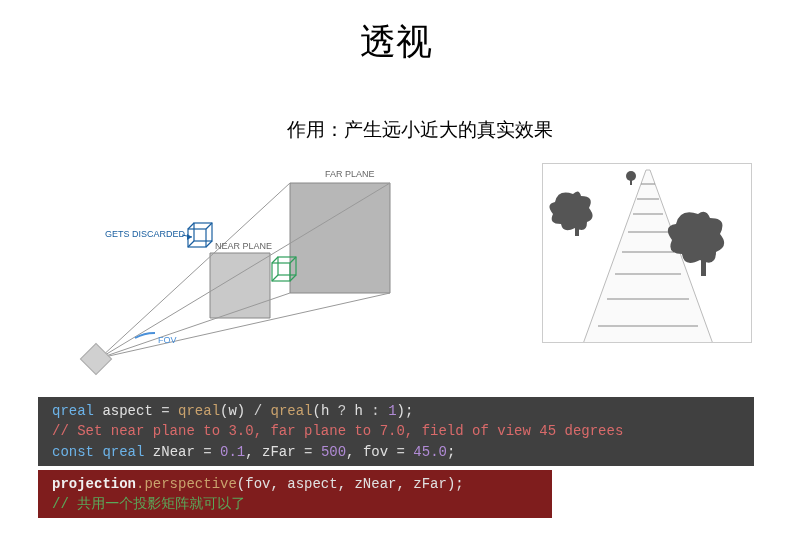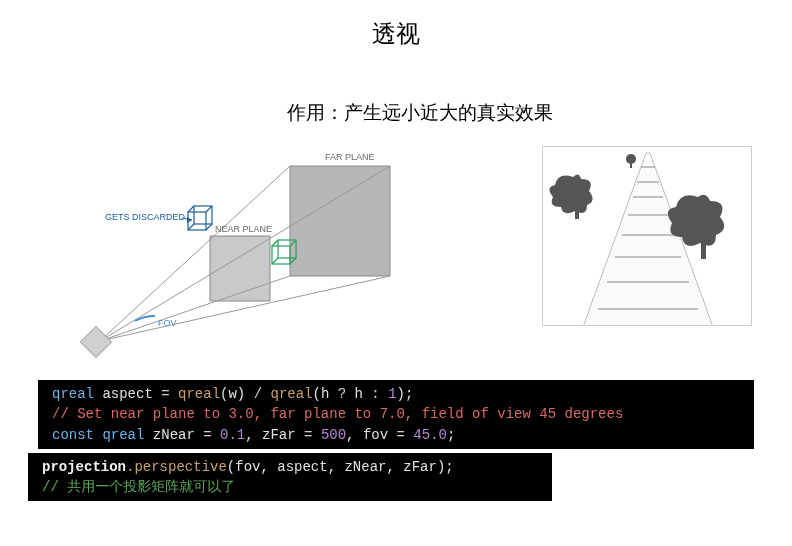--- a/index.html
+++ b/index.html
@@ -6,21 +6,21 @@
   body {
     width: 792px;
     height: 546px;
     background: #fff;
     font-family: "Microsoft YaHei", "SimSun", sans-serif;
     position: relative;
     overflow: hidden;
   }
   .title {
     text-align: center;
-    font-size: 24px;
+    font-size: 36px;
     font-weight: normal;
     padding-top: 18px;
     color: #000;
   }
   .subtitle {
     font-size: 19px;
     color: #000;
     margin: 50px 0 0 48px;
     text-align: center;
   }
@@ -46,26 +46,26 @@
     background: #fff;
   }
   .code-block {
     font-family: Consolas, "Courier New", monospace;
     font-size: 14px;
     line-height: 1.45;
     padding: 4px 14px;
     white-space: pre;
   }
   .code1 {
-    background: #000000;
+    background: #404040;
     margin: 14px 38px 0 38px;
   }
   .code2 {
-    background: #000000;
-    margin: 4px 240px 0 28px;
+    background: #7f1d1d;
+    margin: 4px 240px 0 38px;
   }
   .tk-type { color: #6cb3e8; }
   .tk-ident { color: #e0e0e0; }
   .tk-op { color: #d0d0d0; }
   .tk-fn { color: #c9a26d; }
   .tk-num { color: #b18bd6; }
   .tk-kw { color: #6cb3e8; }
   .tk-comment-red { color: #d96a6a; }
   .tk-comment-grn { color: #5aa85a; }
   .tk-method { color: #c9a26d; }

